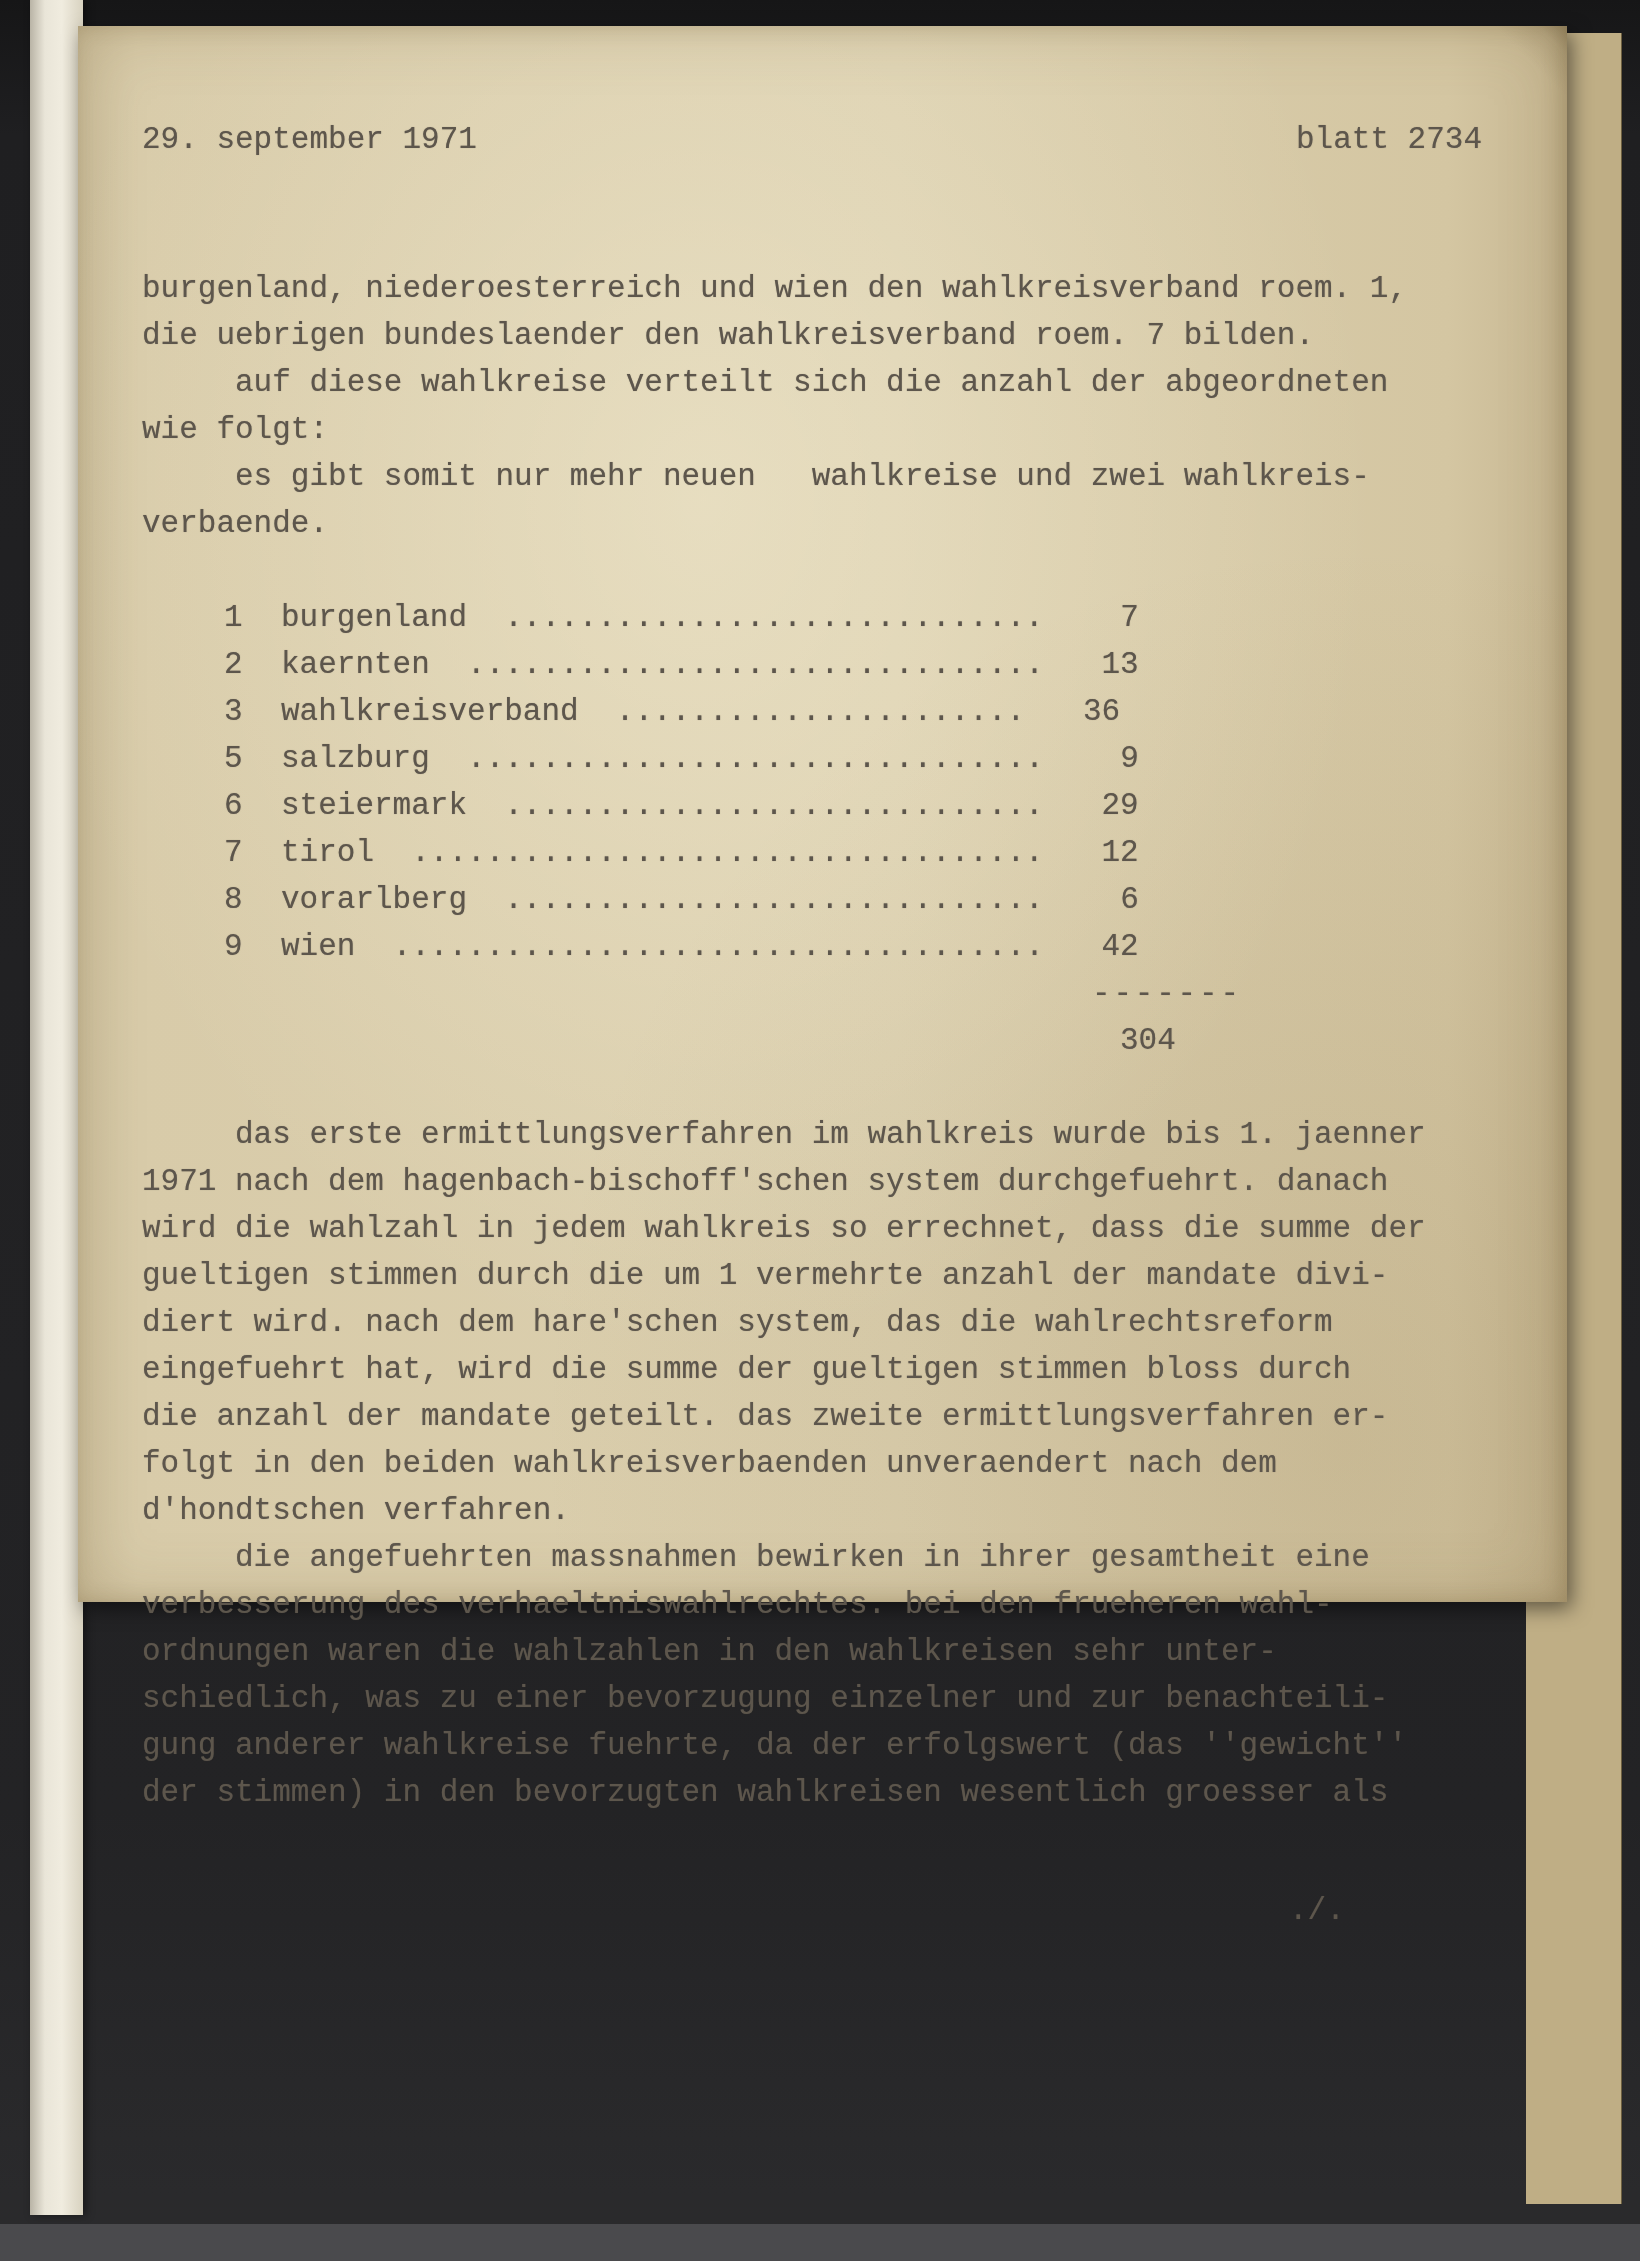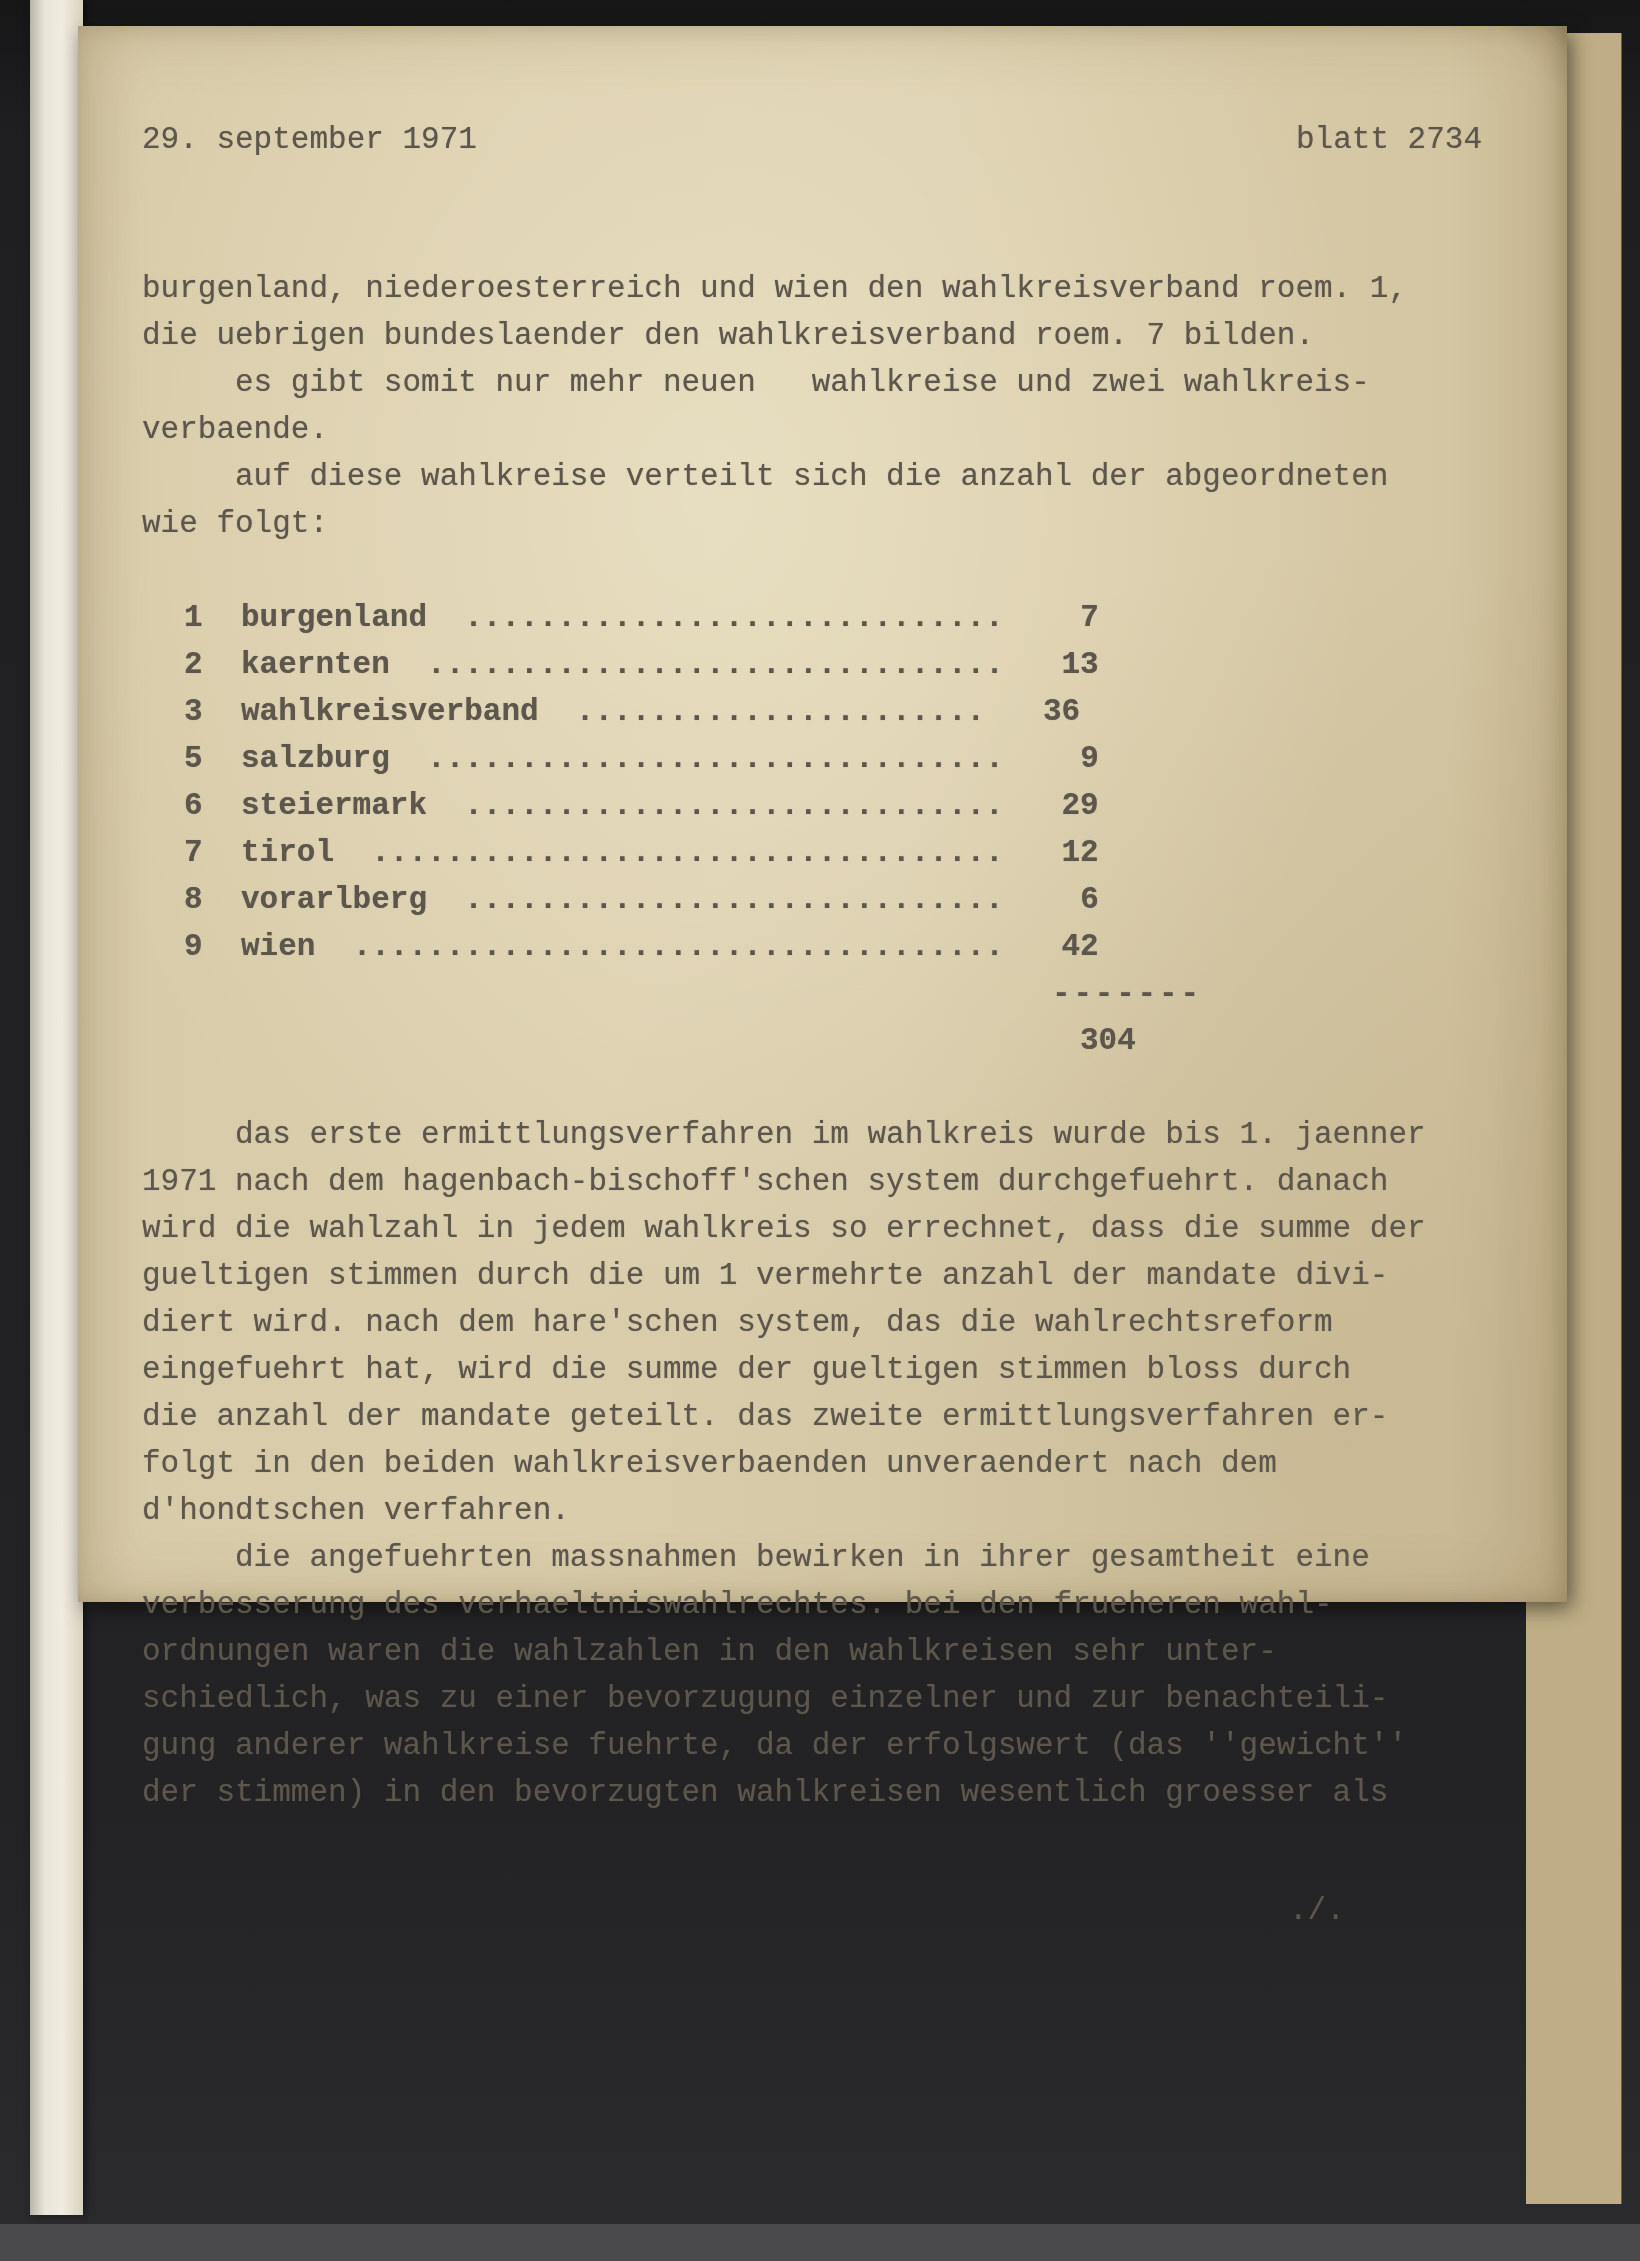--- a/index.html
+++ b/index.html
@@ -64,22 +64,21 @@
     justify-content:space-between;
     align-items:baseline;
     margin:0 47px 102px 0;
     white-space:pre;
   }
   .para{
     white-space:pre-wrap;
     margin:0;
   }
   .alloc-table{
-    margin:47px 0 0 42px;
-    font-weight:bold;
+    margin:47px 0 0 82px;
   }
   .trow{white-space:pre;}
   .tnum{display:inline-block;width:57px;}
   .tval{display:inline-block;width:95px;text-align:right;}
   .tsep{margin-left:868px;white-space:pre;letter-spacing:2.8px;}
   .ttotal{margin-left:896px;white-space:pre;}
   .para-after-table{margin-top:47px;}
   .footer-mark{
     margin:71px 0 0 1147px;
     white-space:pre;
@@ -97,24 +96,24 @@
   <div class="corner-fold"></div>
   <div class="content">
 
     <div class="doc-header">
       <span>29. september 1971</span>
       <span>blatt 2734</span>
     </div>
 
     <p class="para">burgenland, niederoesterreich und wien den wahlkreisverband roem. 1,
 die uebrigen bundeslaender den wahlkreisverband roem. 7 bilden.</p>
+    <p class="para">     auf diese wahlkreise verteilt sich die anzahl der abgeordneten
+wie folgt:</p>
     <p class="para">     es gibt somit nur mehr neuen   wahlkreise und zwei wahlkreis-
 verbaende.</p>
-    <p class="para">     auf diese wahlkreise verteilt sich die anzahl der abgeordneten
-wie folgt:</p>
 
     <div class="alloc-table">
       <div class="trow"><span class="tnum">1</span><span>burgenland</span><span>  .............................</span><span class="tval">7</span></div>
       <div class="trow"><span class="tnum">2</span><span>kaernten</span><span>  ...............................</span><span class="tval">13</span></div>
       <div class="trow"><span class="tnum">3</span><span>wahlkreisverband</span><span>  ......................</span><span class="tval">36</span></div>
       <div class="trow"><span class="tnum">5</span><span>salzburg</span><span>  ...............................</span><span class="tval">9</span></div>
       <div class="trow"><span class="tnum">6</span><span>steiermark</span><span>  .............................</span><span class="tval">29</span></div>
       <div class="trow"><span class="tnum">7</span><span>tirol</span><span>  ..................................</span><span class="tval">12</span></div>
       <div class="trow"><span class="tnum">8</span><span>vorarlberg</span><span>  .............................</span><span class="tval">6</span></div>
       <div class="trow"><span class="tnum">9</span><span>wien</span><span>  ...................................</span><span class="tval">42</span></div>

